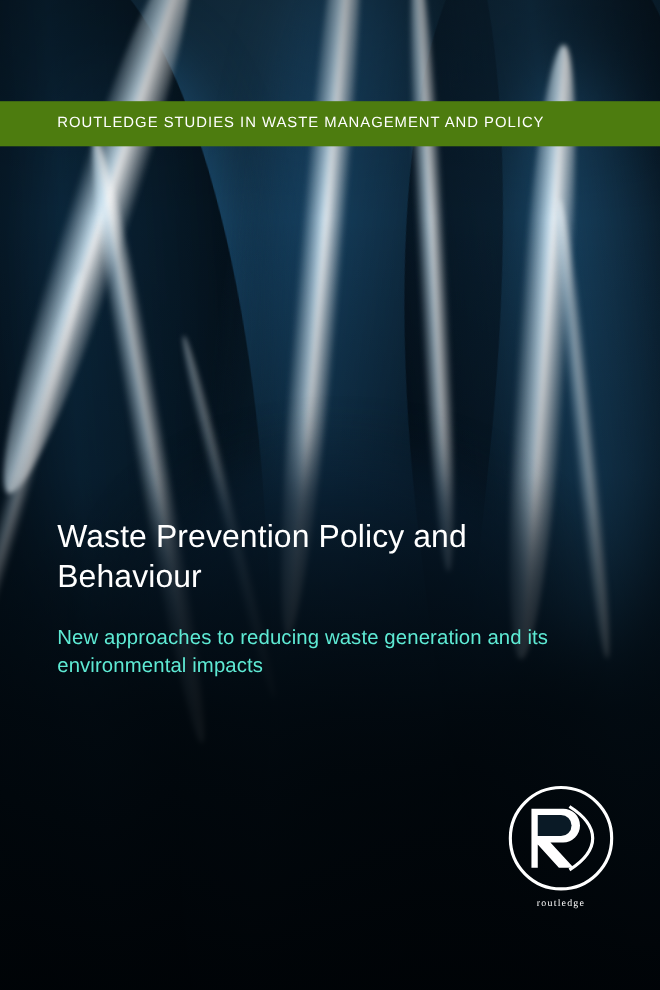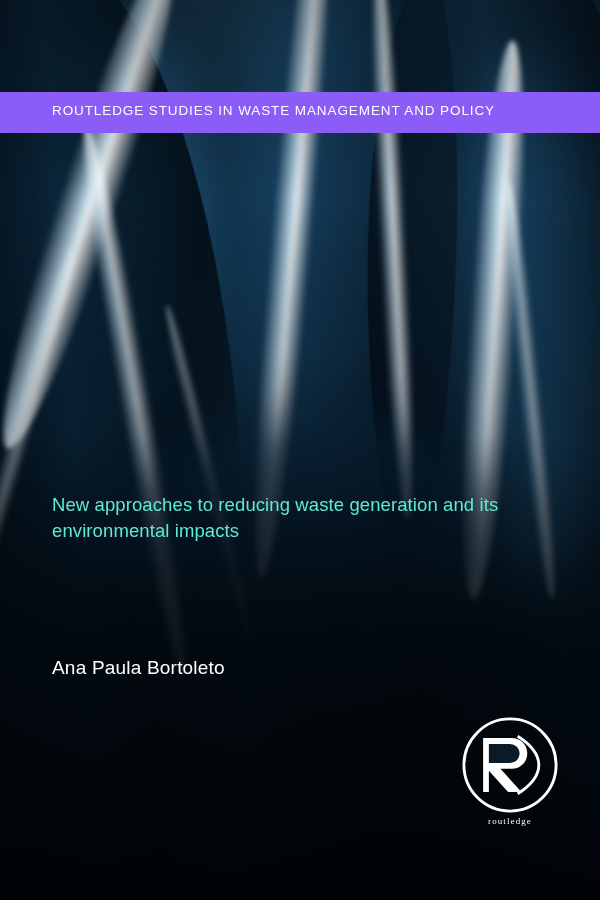--- a/index.html
+++ b/index.html
@@ -84,21 +84,21 @@
       linear-gradient(180deg, rgba(0,0,0,0.25) 0%, rgba(0,0,0,0) 22%, rgba(2,10,18,0.25) 48%, rgba(1,7,12,0.85) 72%, rgba(0,3,6,0.97) 100%),
       radial-gradient(80% 55% at 50% 78%, rgba(0,0,0,0.55) 0%, rgba(0,0,0,0) 70%);
   }
 
   
   .series-banner {
     position: absolute;
     left: 0;
     top: 92px;
     width: 100%;
-    background: #8b5cf6;
+    background: #4d7c0f;
     padding: 9px 0 11px 0;
     box-sizing: border-box;
   }
   .series-banner .series-text {
     color: #ffffff;
     font-size: 13.5px;
     letter-spacing: 0.9px;
     line-height: 1.55;
     font-weight: 400;
     padding: 0 50px 0 52px;
@@ -140,21 +140,21 @@
   
   .logo {
     position: absolute;
     right: 34px;
     bottom: 74px;
     width: 112px;
     height: 112px;
     display: flex;
     flex-direction: column;
     align-items: center;
-    justify-content: flex-end;
+    justify-content: space-between;
   }
   .logo svg { display:block; }
   .logo-word {
     color: #ffffff;
     font-size: 9px;
     letter-spacing: 1.1px;
     margin-top: 3px;
     text-transform: lowercase;
     font-family: "Liberation Serif", serif;
   }
@@ -181,24 +181,24 @@
     <div class="streak s8"></div>
     <div class="glow g4"></div>
     <div class="vignette"></div>
   </div>
 
   <div class="series-banner">
     <div class="series-text">ROUTLEDGE STUDIES IN WASTE MANAGEMENT AND POLICY</div>
   </div>
 
   <div class="title-block">
+    <h1 class="book-title">Waste Prevention Policy and Behaviour</h1>
     <p class="book-subtitle">New approaches to reducing waste generation and its environmental impacts</p>
   </div>
 
-  <div class="author">Ana Paula Bortoleto</div>
 
   <div class="logo">
     <span>
       <svg width="96" height="96" viewBox="0 0 100 100" aria-hidden="true">
         <circle cx="50" cy="50" r="48" fill="none" stroke="#ffffff" stroke-width="3"></circle>
         <path d="M22 22 H52 a16 16 0 0 1 0 32 H40 l22 24 H48 L28 56 V78 H22 Z" fill="#ffffff"></path>
         <path d="M28 28 V48 H50 a10 10 0 0 0 0 -20 Z" fill="#0a1a26"></path>
         <path d="M58 20 q22 14 22 30 t-22 30" fill="none" stroke="#ffffff" stroke-width="3"></path>
       </svg>
     </span>

